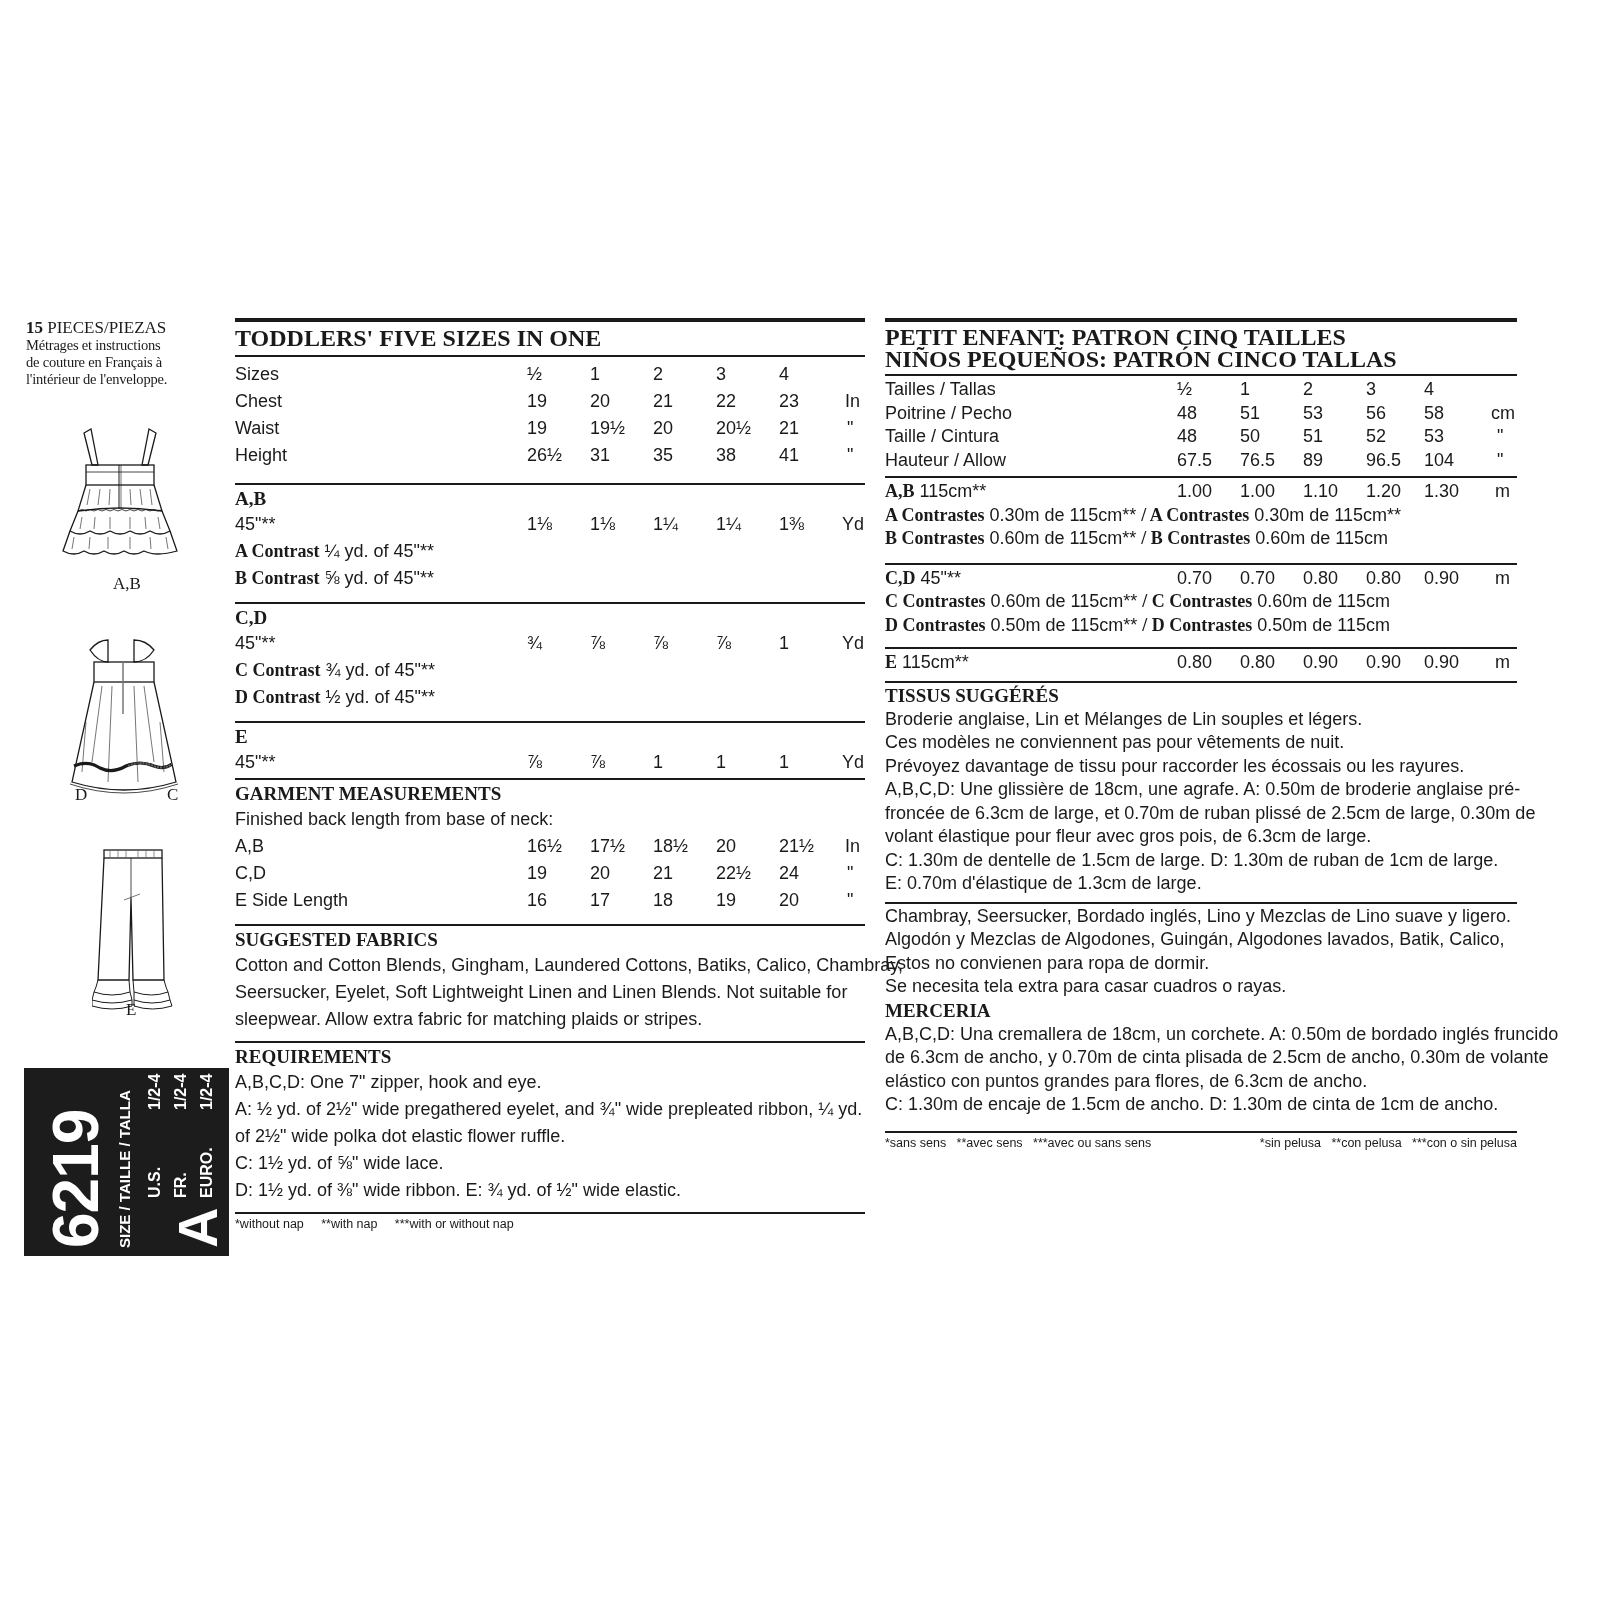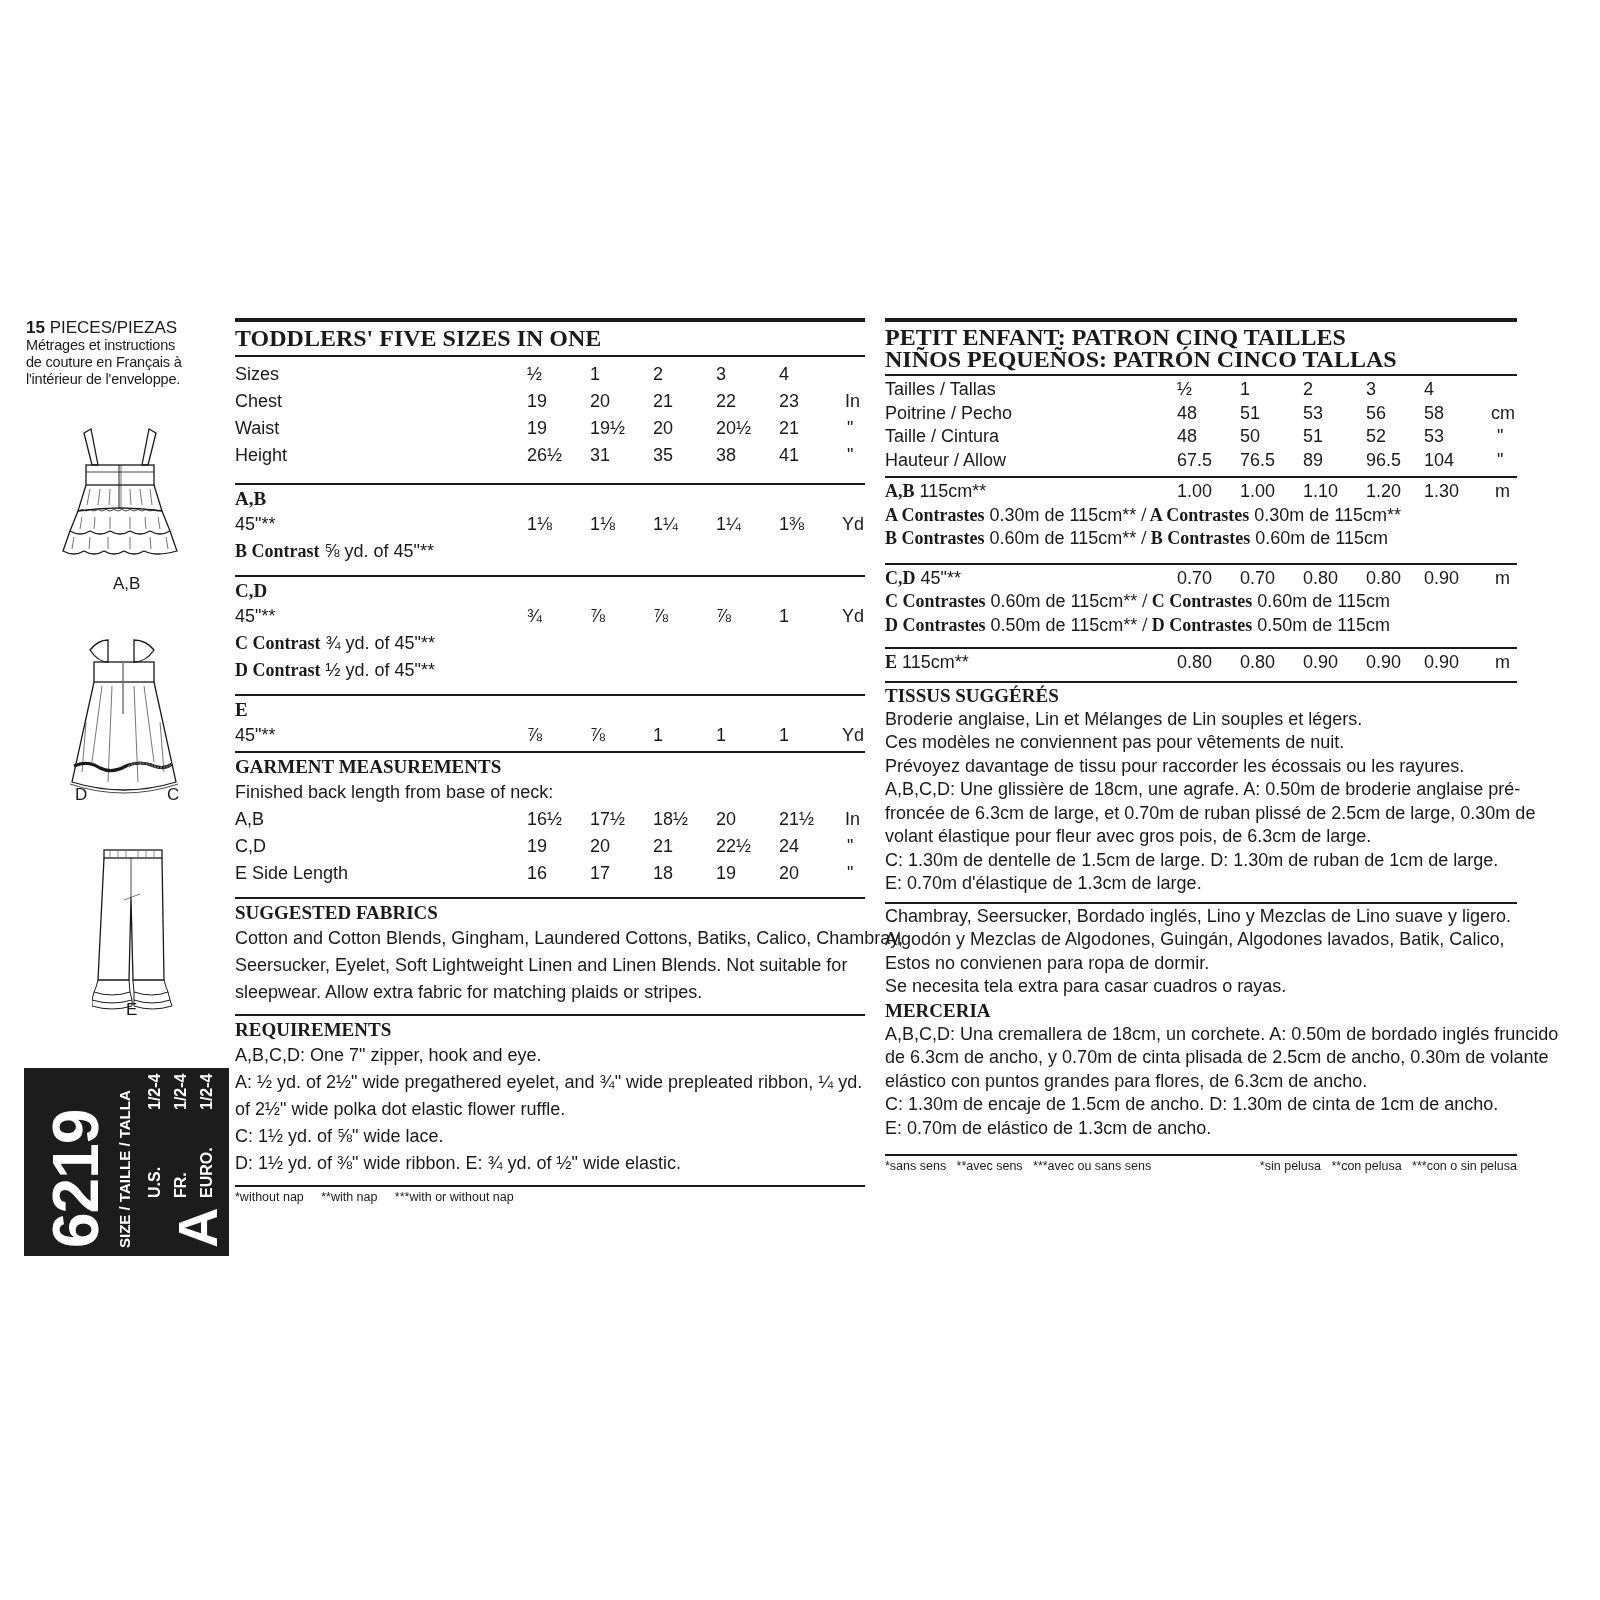--- a/index.html
+++ b/index.html
@@ -1,19 +1,19 @@
 <!DOCTYPE html>
 <html><head>
 <meta charset="utf-8">
 <style>
   html, body { margin: 0; padding: 0; background: #ffffff; }
   body { width: 1600px; height: 1600px; position: relative; overflow: hidden; color: #1a1a1a; }
   .cond { font-family: "Liberation Sans", sans-serif; font-stretch: condensed; }
   .serif-b { font-family: "Liberation Serif", serif; font-weight: bold; }
-  .sans { font-family: Liberation Sans, sans-serif; }
+  .sans { font-family: Liberation Serif, serif; }
 
   
   #left-col { position: absolute; left: 26px; top: 318px; width: 205px; }
   .pieces { font-size: 17px; line-height: 19px; }
   .pieces b { font-weight: bold; }
   .pieces-note { font-size: 14.5px; line-height: 17px; letter-spacing: -0.2px; }
   .view { position: absolute; }
   .view-label { position: absolute; font-size: 17px; }
 
   #size-box { position: absolute; left: 24px; top: 1068px; width: 205px; height: 188px; background: #1c1c1c; color: #fff; overflow: hidden; }
@@ -155,20 +155,23 @@
     <div class="t">
         <span class="lbl">45"**</span>
         <span class="c" style="left:292px">1⅛</span>
         <span class="c" style="left:355px">1⅛</span>
         <span class="c" style="left:418px">1¼</span>
         <span class="c" style="left:481px">1¼</span>
         <span class="c" style="left:544px">1⅜</span>
         <span class="c" style="left:607px">Yd</span>
       </div>
     <div class="t">
+        <span class="lbl"><span class="serif-b">A Contrast</span><span> ¼ yd. of 45"**</span></span>
+      </div>
+    <div class="t">
         <span class="lbl"><span class="serif-b">B Contrast</span><span> ⅝ yd. of 45"**</span></span>
       </div>
   </div>
 
   <div class="rule" style="margin-top:10px"></div>
   <div style="padding-top:2px">
     <div class="sec-h serif-b">C,D</div>
     <div class="t">
         <span class="lbl">45"**</span>
         <span class="c" style="left:292px">¾</span>
@@ -387,21 +390,20 @@
       <div class="line">Se necesita tela extra para casar cuadros o rayas.</div>
     </div>
   </div>
   <div>
     <div class="sec-h serif-b">MERCERIA</div>
     <div class="para s">
       <div class="line">A,B,C,D: Una cremallera de 18cm, un corchete. A: 0.50m de bordado inglés fruncido</div>
       <div class="line">de 6.3cm de ancho, y 0.70m de cinta plisada de 2.5cm de ancho, 0.30m de volante</div>
       <div class="line">elástico con puntos grandes para flores, de 6.3cm de ancho.</div>
       <div class="line">C: 1.30m de encaje de 1.5cm de ancho. D: 1.30m de cinta de 1cm de ancho.</div>
-      <div class="line">E: 0.70m de elástico de 1.3cm de ancho.</div>
     </div>
   </div>
 
   <div class="rule" style="margin-top:14px"></div>
   <div class="foot" style="padding-top:2px; position:relative; height:16px">
     <span style="position:absolute; left:0"><span>*sans sens</span>&nbsp;&nbsp;&nbsp;<span>**avec sens</span>&nbsp;&nbsp;&nbsp;<span>***avec ou sans sens</span></span>
     <span style="position:absolute; right:0"><span>*sin pelusa</span>&nbsp;&nbsp;&nbsp;<span>**con pelusa</span>&nbsp;&nbsp;&nbsp;<span>***con o sin pelusa</span></span>
   </div>
 </div>
 

